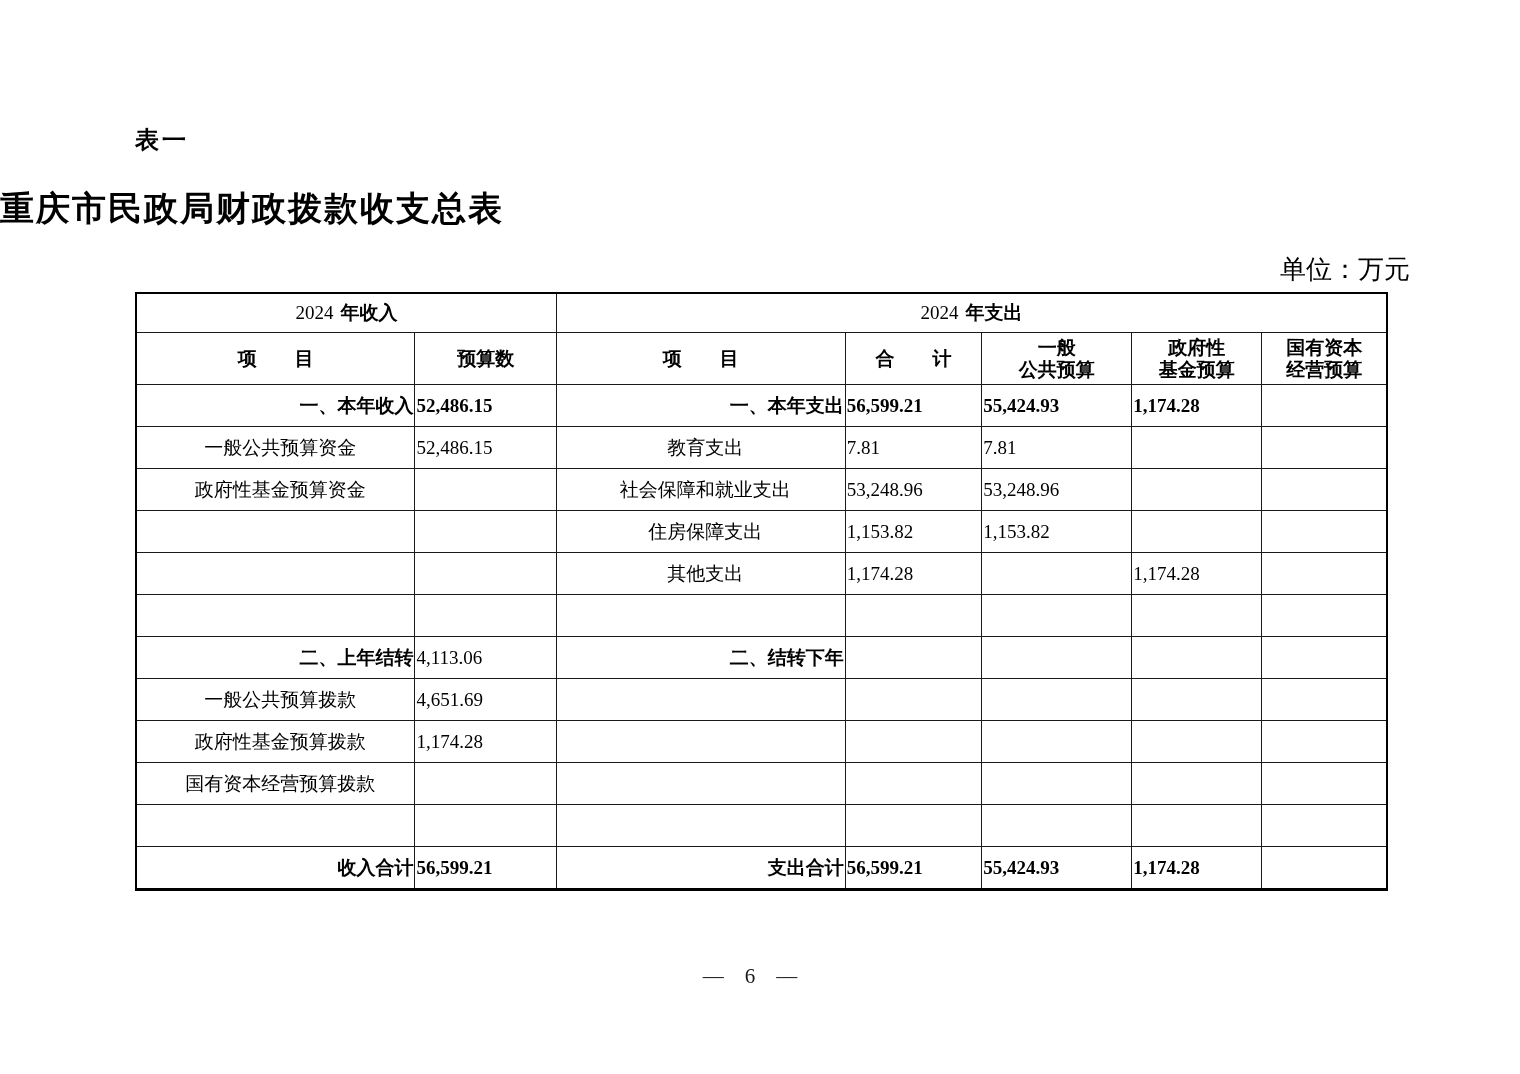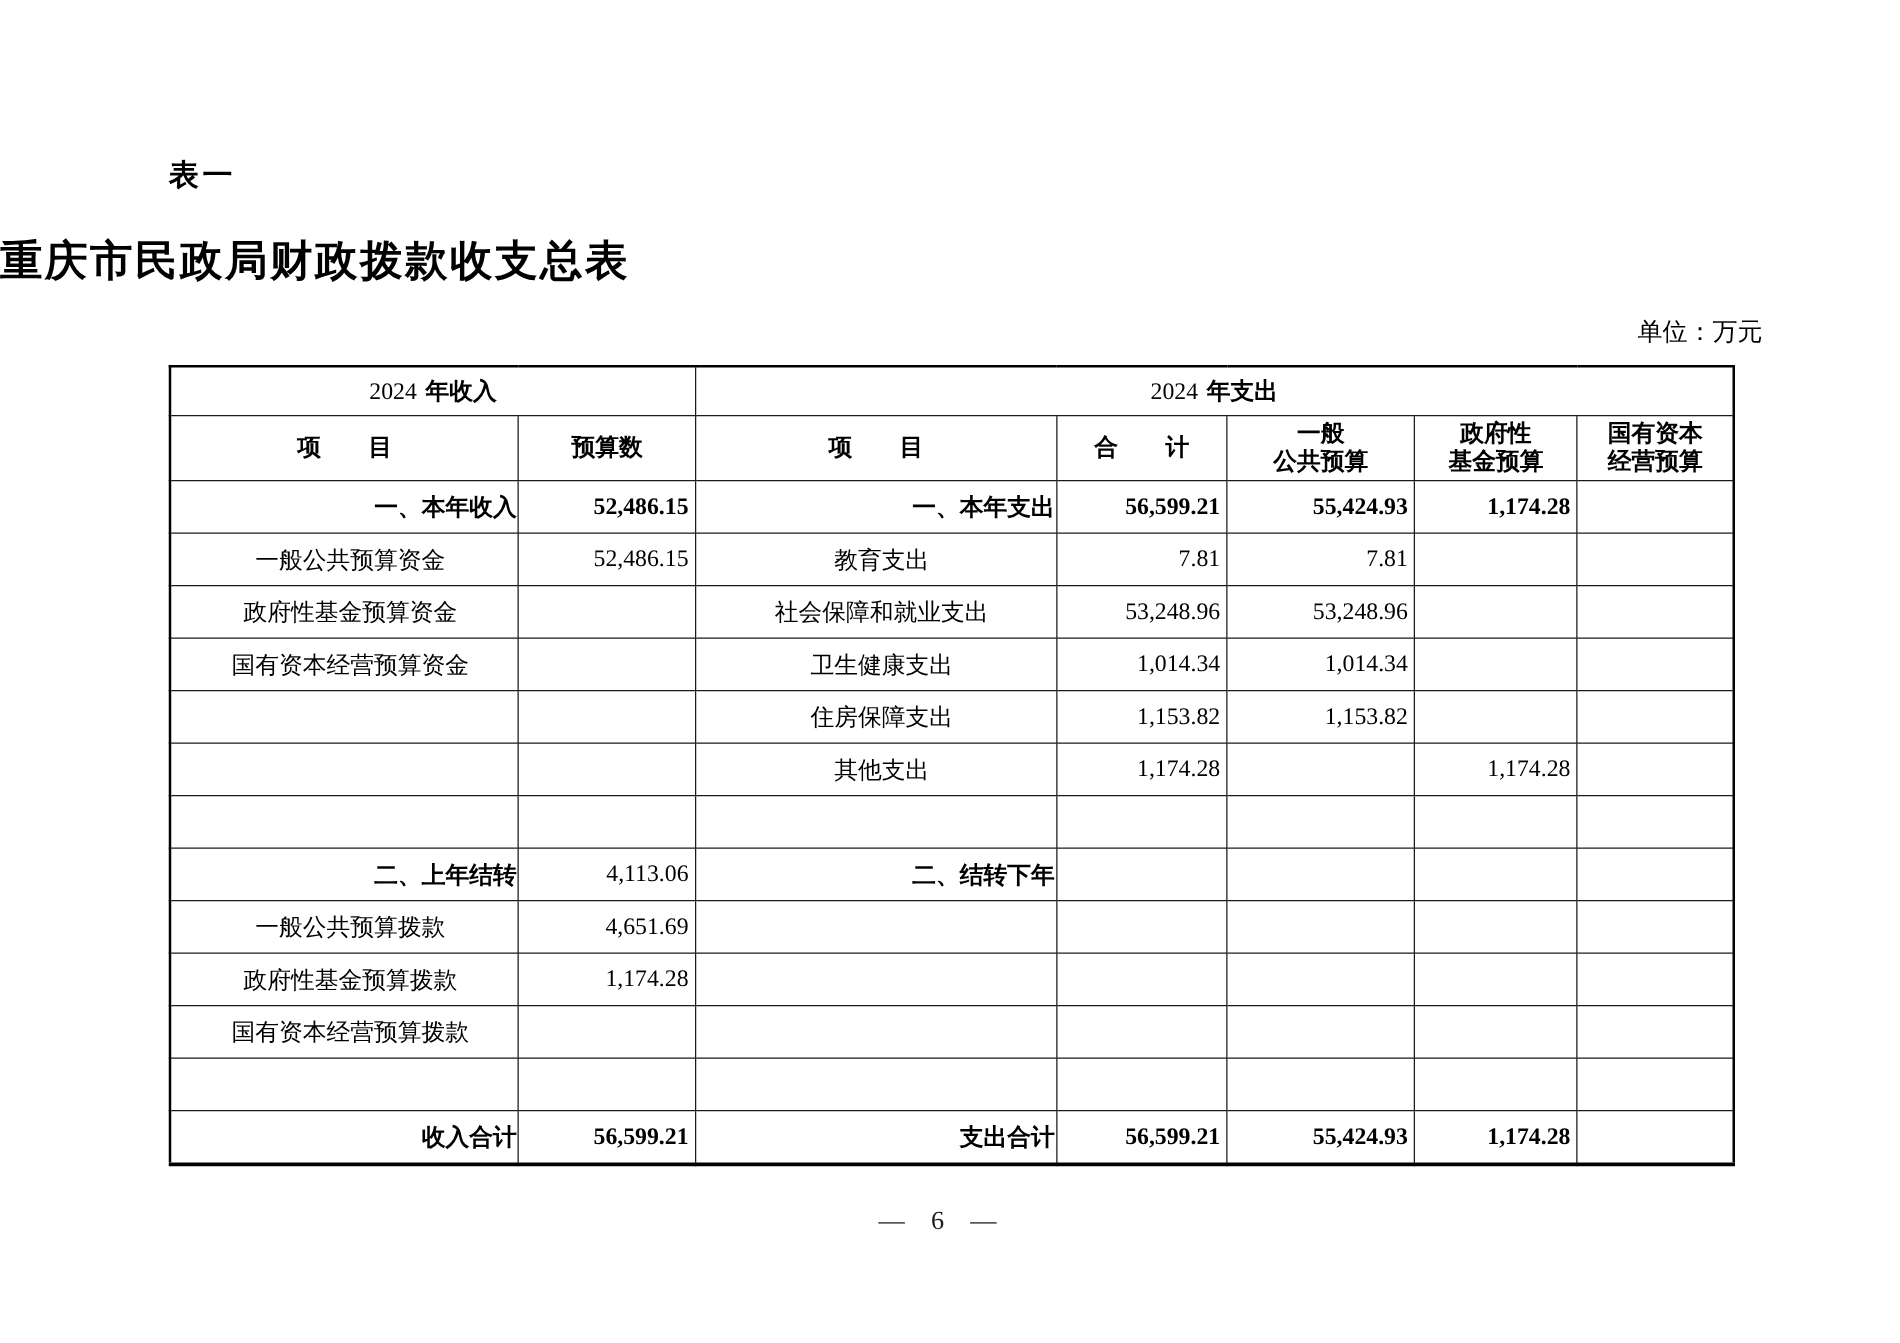--- a/index.html
+++ b/index.html
@@ -35,21 +35,21 @@
     font-family: "Liberation Serif", serif;
     font-weight: bold;
     font-size: 34px;
     letter-spacing: 2px;
   }
   .unit-label {
     position: absolute;
     top: 252px;
     right: 128px;
     font-family: "Liberation Serif", serif;
-    font-size: 20px;
+    font-size: 26px;
   }
   table.budget {
     position: absolute;
     left: 135px;
     top: 292px;
     width: 1253px;
     border-collapse: collapse;
     table-layout: fixed;
     border: 2px solid #000;
     border-bottom: 3px solid #000;
@@ -79,21 +79,21 @@
     height: 39px;
     font-size: 19px;
     vertical-align: middle;
   }
   td.l {
     text-align: center;
     padding-left: 10px;
     font-family: "Liberation Serif", serif;
   }
   td.r {
-    text-align: right;
+    text-align: left;
     padding-right: 5px;
     font-family: "Liberation Serif", serif;
   }
   td.c {
     text-align: right;
     font-family: "Liberation Sans", sans-serif;
   }
   td.b { font-weight: bold; }
   .page-number {
     position: absolute;
@@ -177,29 +177,20 @@
         <tr>
           <td class="l">政府性基金预算资金</td>
           <td></td>
           <td class="l">社会保障和就业支出</td>
           <td class="r">53,248.96</td>
           <td class="r">53,248.96</td>
           <td></td>
           <td></td>
         </tr>
         <tr>
-          <td class="l">国有资本经营预算资金</td>
-          <td></td>
-          <td class="l">卫生健康支出</td>
-          <td class="r">1,014.34</td>
-          <td class="r">1,014.34</td>
-          <td></td>
-          <td></td>
-        </tr>
-        <tr>
           <td></td>
           <td></td>
           <td class="l">住房保障支出</td>
           <td class="r">1,153.82</td>
           <td class="r">1,153.82</td>
           <td></td>
           <td></td>
         </tr>
         <tr>
           <td></td>

